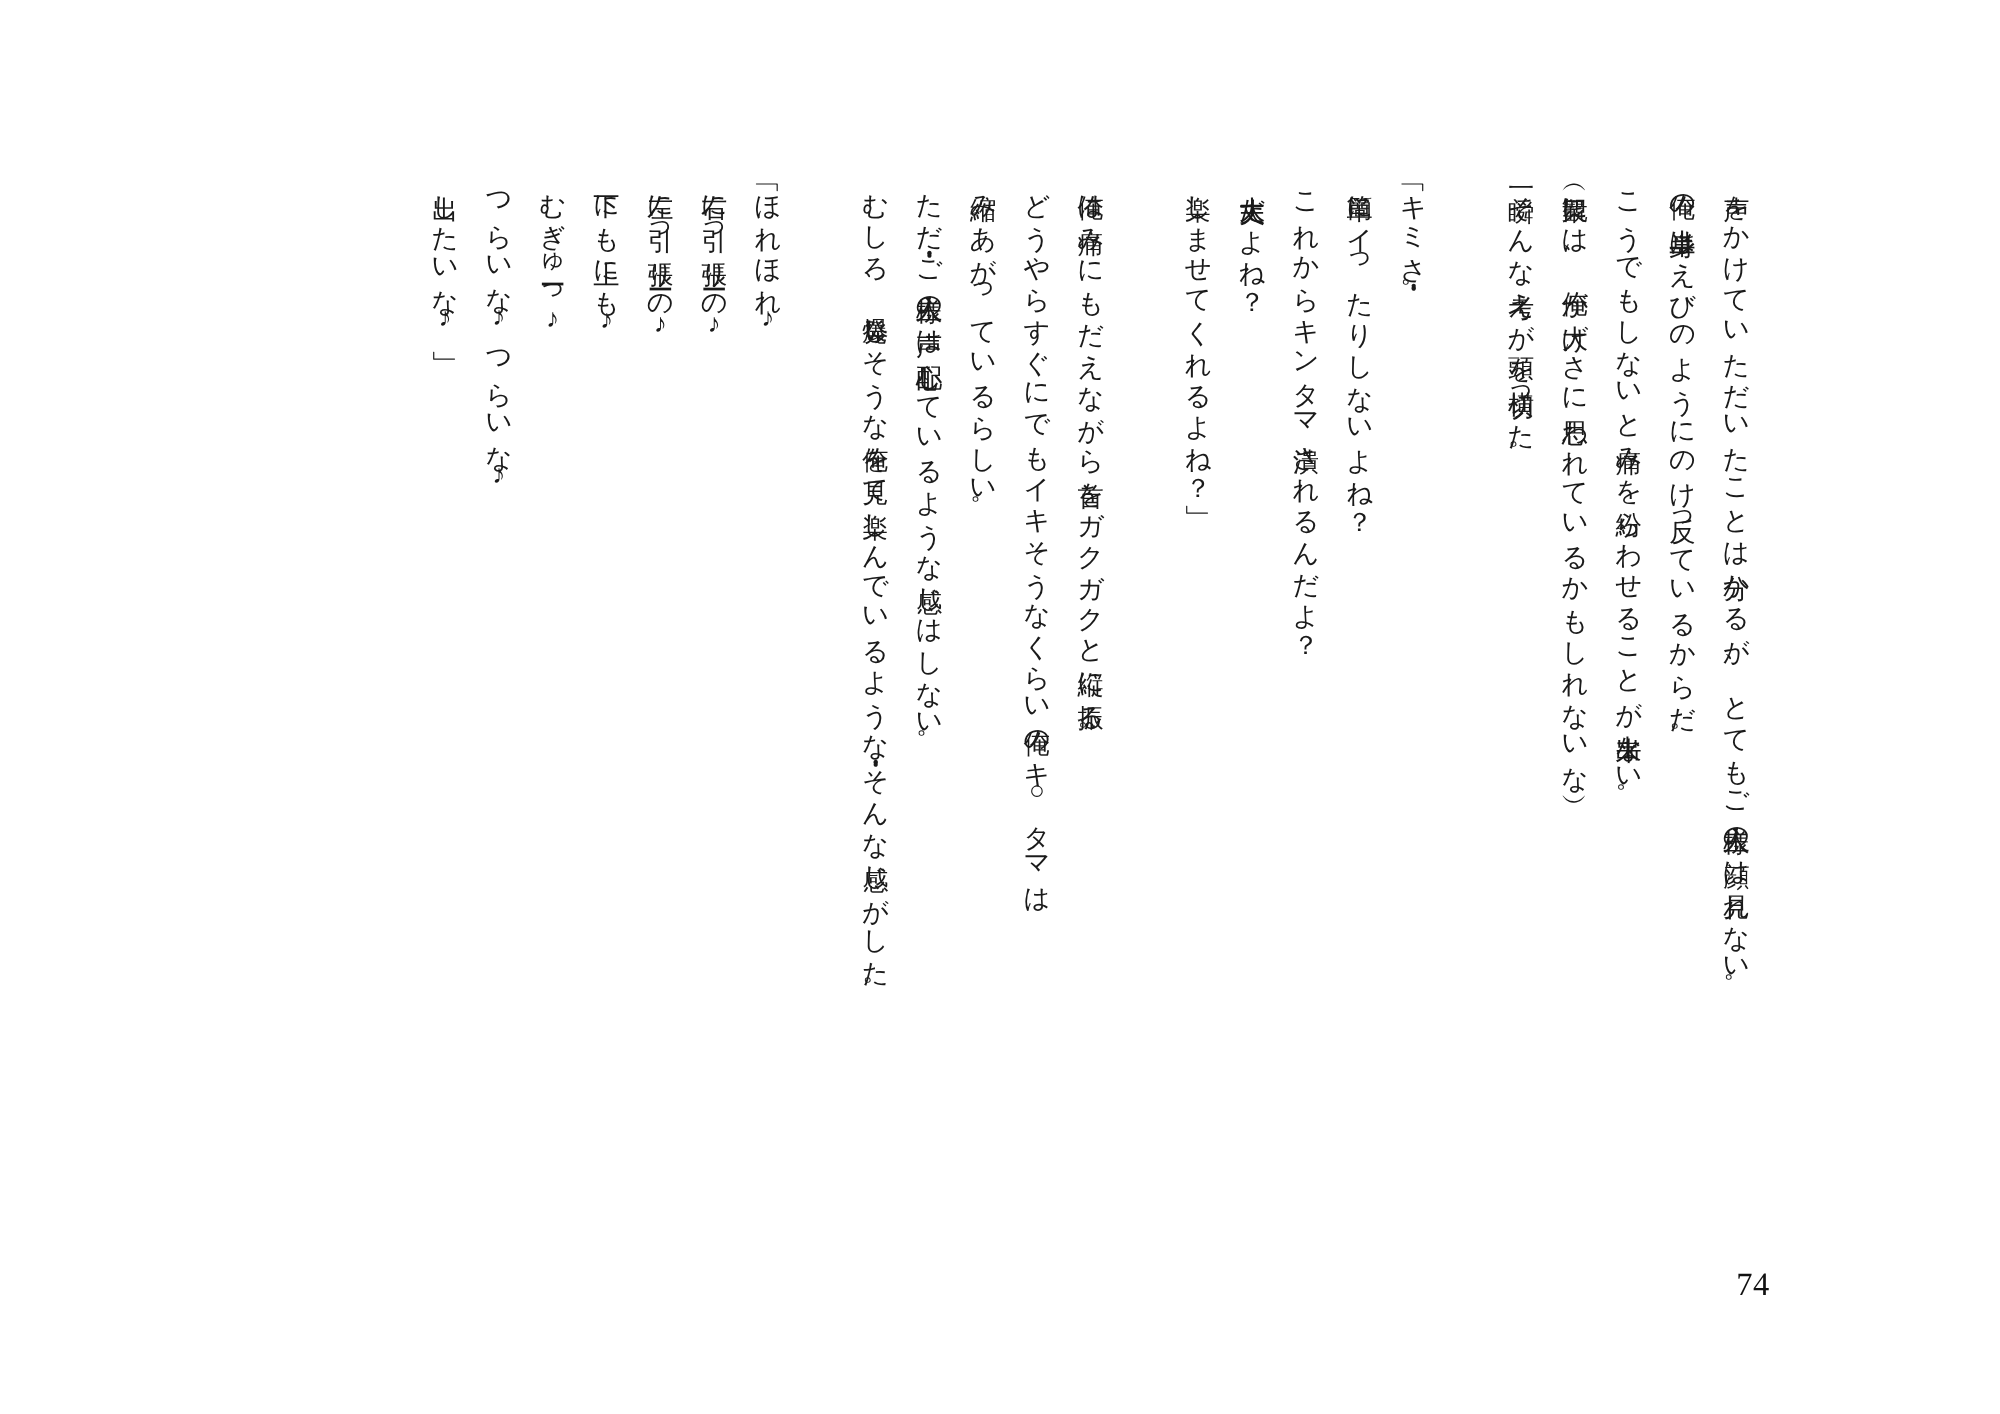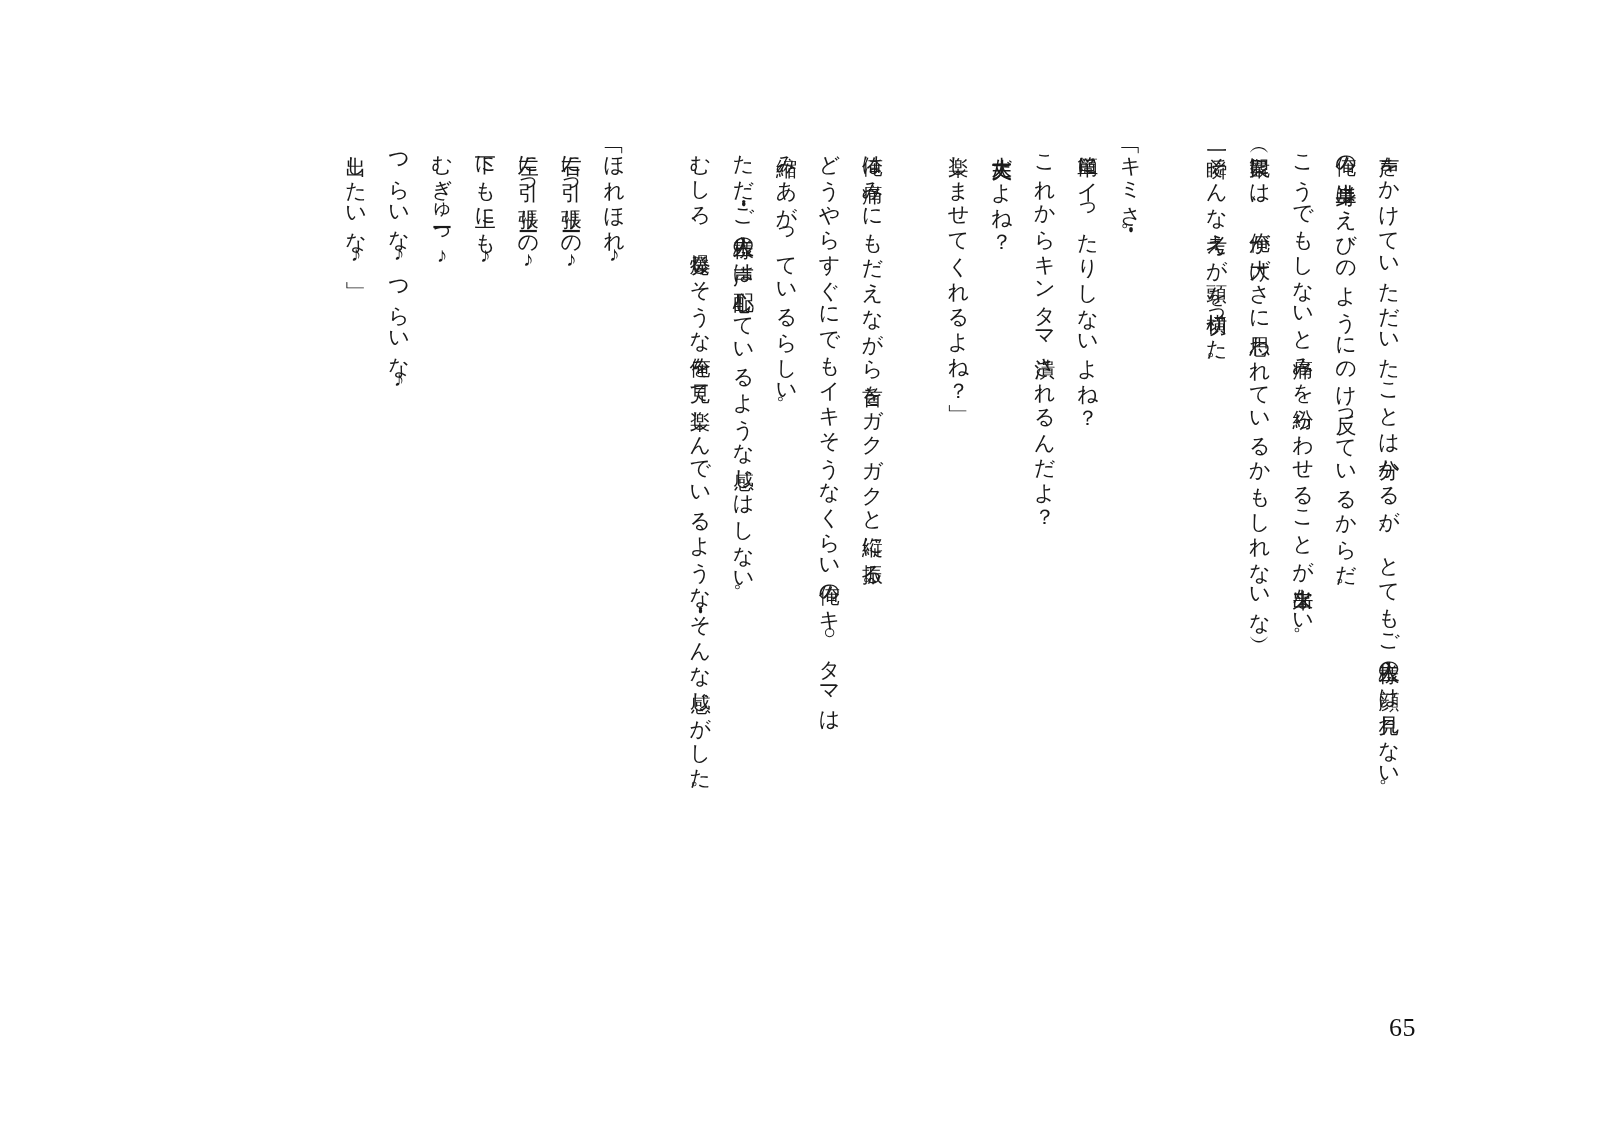--- a/index.html
+++ b/index.html
@@ -83,15 +83,15 @@
 
     <span class="para">「ほれほれ♪</span>
     <span class="para">右に引っ張りーの♪</span>
     <span class="para">左に引っ張りーの♪</span>
     <span class="para">下にも上にも♪</span>
     <span class="para">むぎゅーっ♪</span>
     <span class="para">つらいな♪つらいな♪</span>
     <span class="para">出したいな♪」</span>
   </div>
 
-  <div class="page-number">65</div>
+  <div class="page-number">74</div>
 
 </div>
 
 </body></html>

